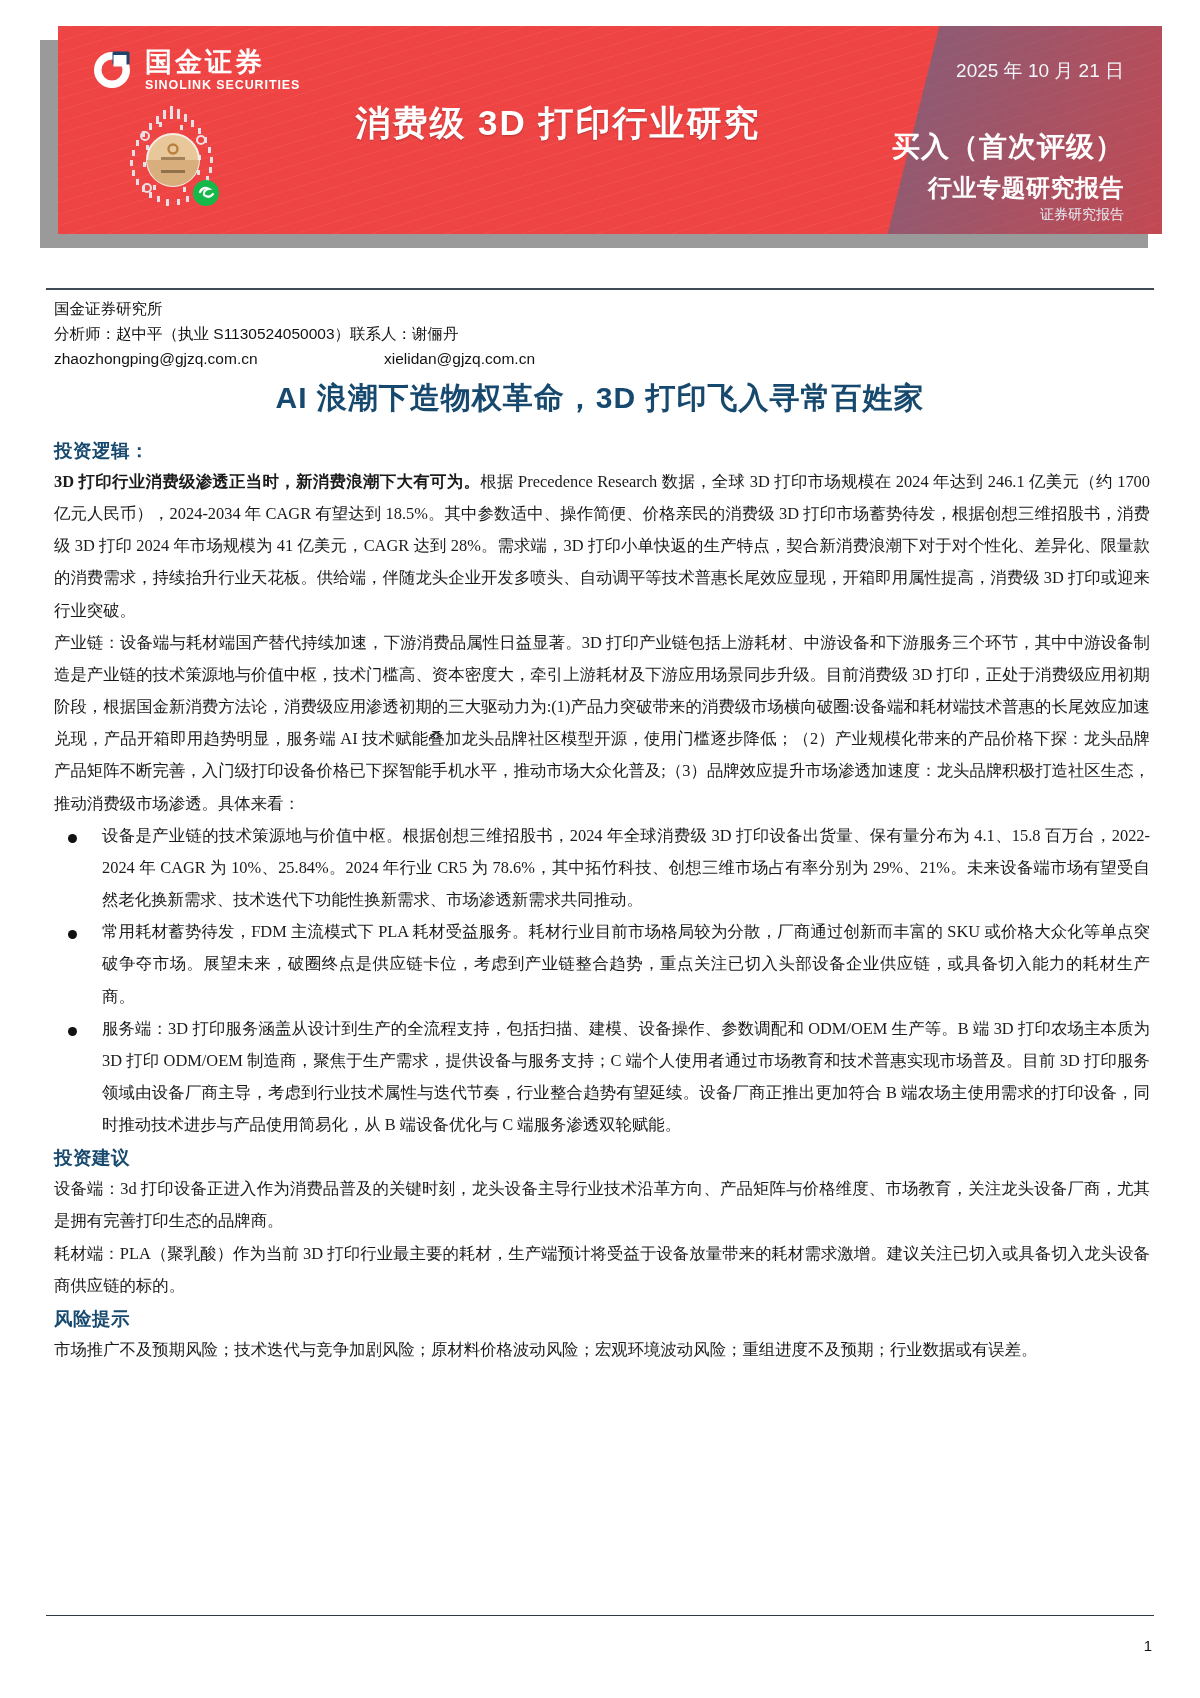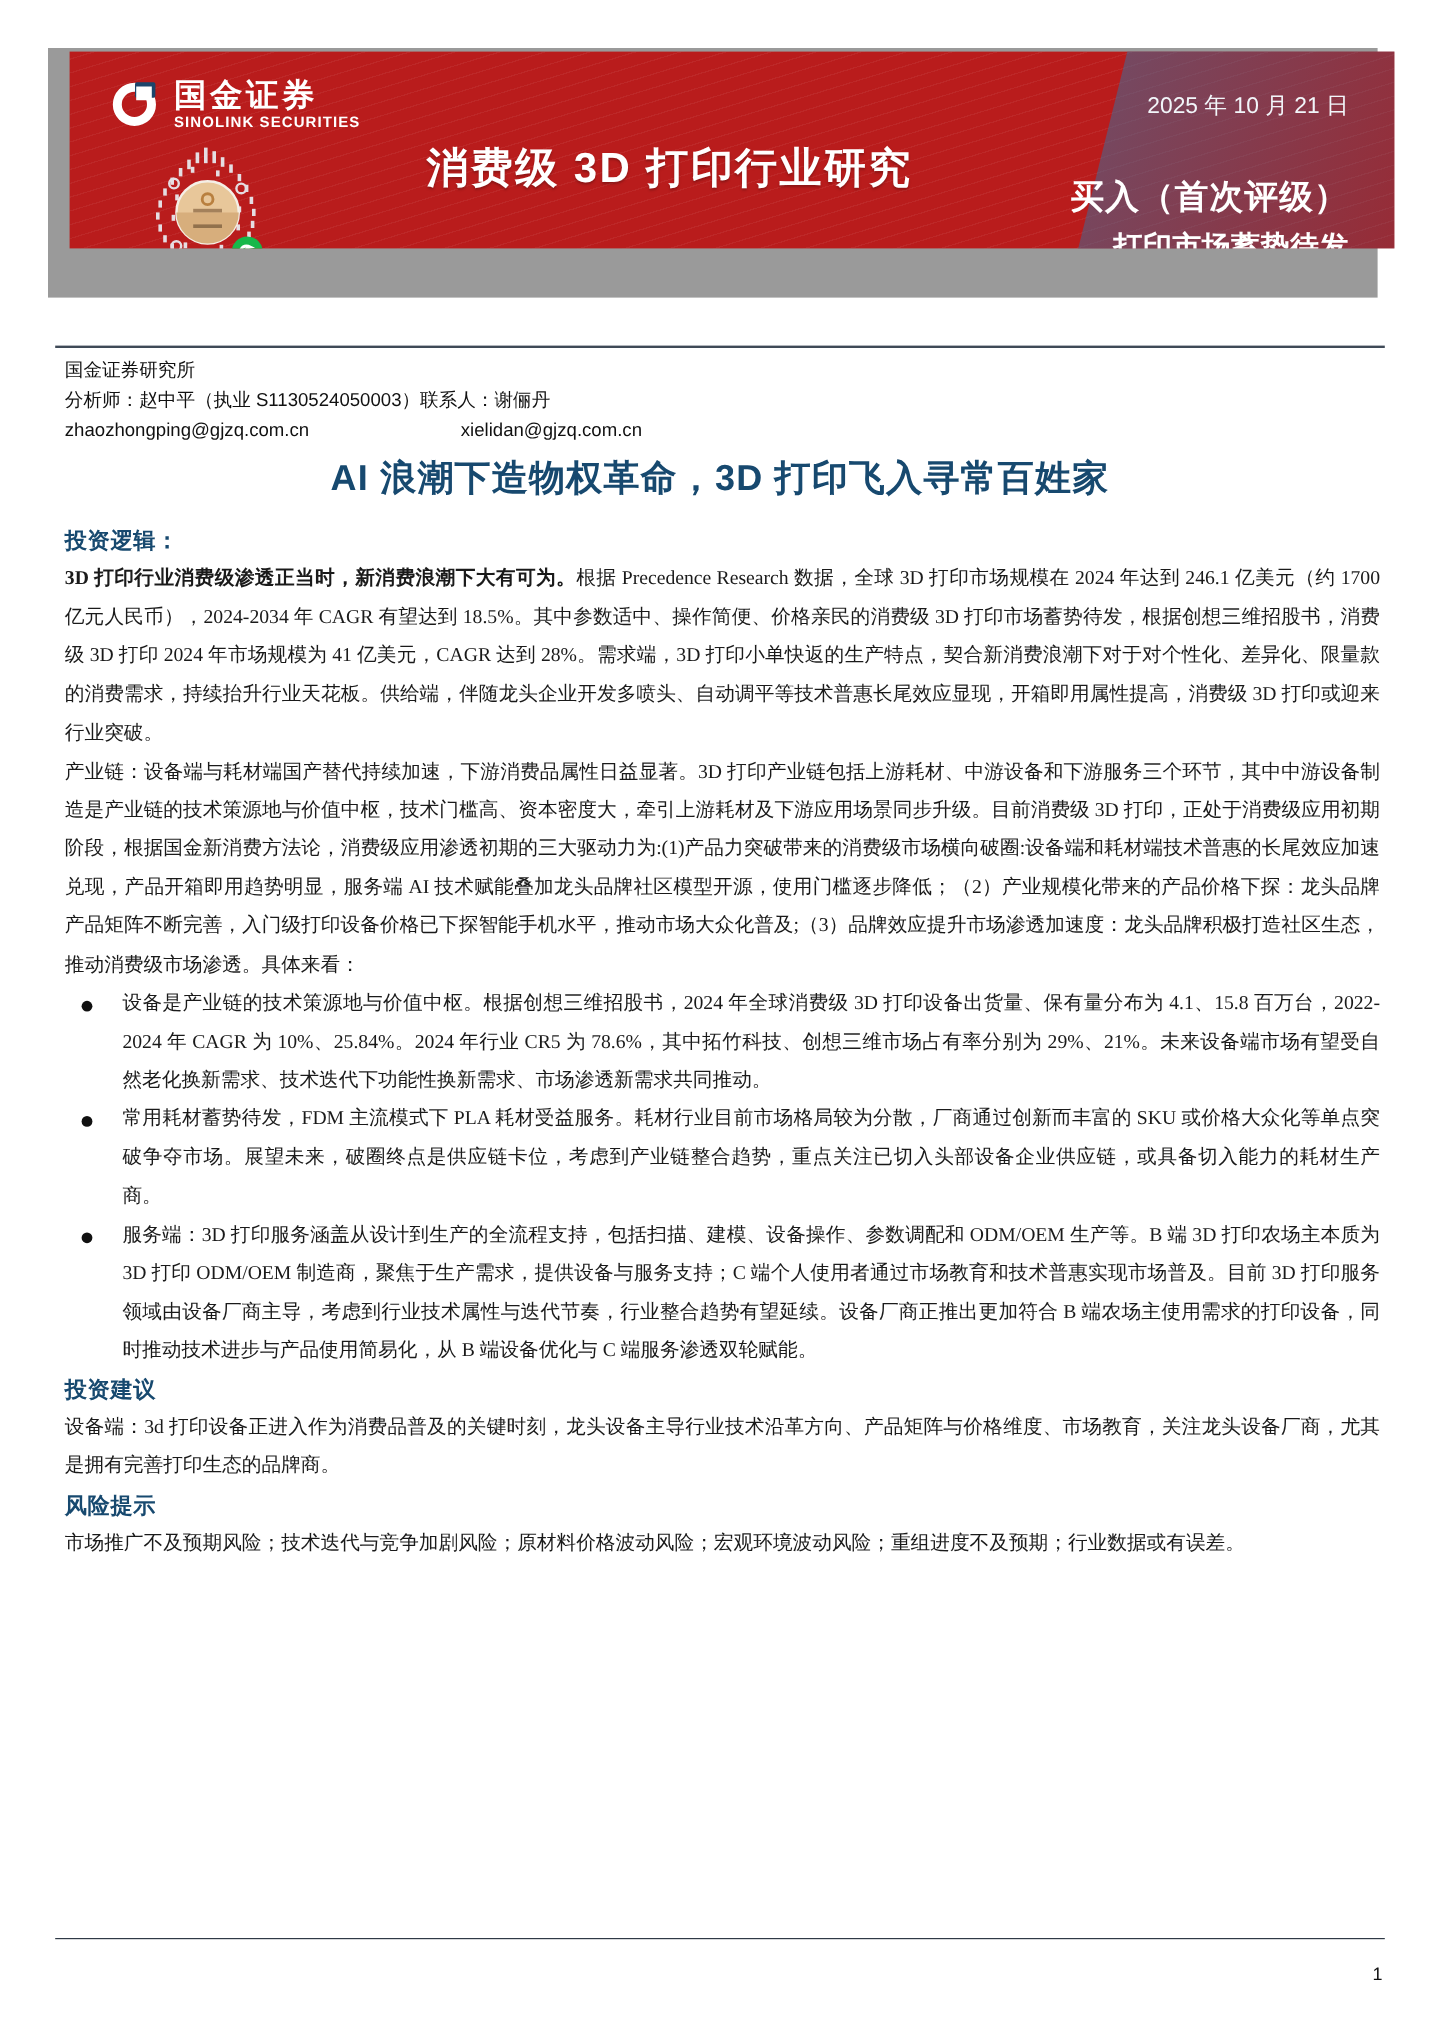--- a/index.html
+++ b/index.html
@@ -24,25 +24,25 @@
     width: 1122px; height: 222px;
   }
   .header-shadow {
     position: absolute;
     left: 0; top: 14px;
     width: 1108px; height: 208px;
     background: #9a9a9a;
   }
   .header-banner {
     position: absolute;
-    left: 18px; top: 17px;
-    width: 1104px; height: 164px;
+    left: 18px; top: 0px;
+    width: 1104px; height: 208px;
     background:
       linear-gradient(118deg, #1d4468 0%, #1d4468 48%, #2a5a86 58%, #225party 60%, #1e4a72 72%, #193f62 100%);
-    background-color: #b91c1c;
+    background-color: #ef4444;
     overflow: hidden;
   }
   .header-banner::before {
     content: "";
     position: absolute;
     inset: 0;
     background: repeating-linear-gradient(
       -17deg,
       rgba(255,255,255,0.055) 0px,
       rgba(255,255,255,0.055) 1px,
@@ -334,21 +334,21 @@
           <rect x="48" y="57" width="24" height="3" fill="#8d6a45" opacity="0.75"></rect>
           <rect x="48" y="70" width="24" height="3" fill="#7a5c3c" opacity="0.75"></rect>
           <circle cx="93" cy="93" r="13" fill="#17b84a"></circle>
           <path d="M87 92 q3 -6 9 -3 q-6 1 -5 6 q5 4 9 -1" fill="none" stroke="#ffffff" stroke-width="2.2" stroke-linecap="round"></path>
         </svg>
       </div>
 
       <div class="banner-title">消费级 3D 打印行业研究</div>
       <div class="banner-date">2025 年 10 月 21 日</div>
       <div class="banner-rating">买入（首次评级）</div>
-      <div class="banner-subtype">打印市场蓄势待发</div>
+      <div class="banner-subtype">行业专题研究报告</div>
       <div class="banner-kind">证券研究报告</div>
     </div>
   </div>
 
   <div class="hr-top"></div>
 
   <div class="analyst">
     <div class="row">国金证券研究所</div>
     <div class="row">分析师：赵中平（执业 S1130524050003）联系人：谢俪丹</div>
     <div class="mail-row">
@@ -368,20 +368,21 @@
     <p class="para">产业链：设备端与耗材端国产替代持续加速，下游消费品属性日益显著。3D 打印产业链包括上游耗材、中游设备和下游服务三个环节，其中中游设备制造是产业链的技术策源地与价值中枢，技术门槛高、资本密度大，牵引上游耗材及下游应用场景同步升级。目前消费级 3D 打印，正处于消费级应用初期阶段，根据国金新消费方法论，消费级应用渗透初期的三大驱动力为:(1)产品力突破带来的消费级市场横向破圈:设备端和耗材端技术普惠的长尾效应加速兑现，产品开箱即用趋势明显，服务端 AI 技术赋能叠加龙头品牌社区模型开源，使用门槛逐步降低；（2）产业规模化带来的产品价格下探：龙头品牌产品矩阵不断完善，入门级打印设备价格已下探智能手机水平，推动市场大众化普及;（3）品牌效应提升市场渗透加速度：龙头品牌积极打造社区生态，推动消费级市场渗透。具体来看：</p>
 
     <ul class="bullets">
       <li>设备是产业链的技术策源地与价值中枢。根据创想三维招股书，2024 年全球消费级 3D 打印设备出货量、保有量分布为 4.1、15.8 百万台，2022-2024 年 CAGR 为 10%、25.84%。2024 年行业 CR5 为 78.6%，其中拓竹科技、创想三维市场占有率分别为 29%、21%。未来设备端市场有望受自然老化换新需求、技术迭代下功能性换新需求、市场渗透新需求共同推动。</li>
       <li>常用耗材蓄势待发，FDM 主流模式下 PLA 耗材受益服务。耗材行业目前市场格局较为分散，厂商通过创新而丰富的 SKU 或价格大众化等单点突破争夺市场。展望未来，破圈终点是供应链卡位，考虑到产业链整合趋势，重点关注已切入头部设备企业供应链，或具备切入能力的耗材生产商。</li>
       <li>服务端：3D 打印服务涵盖从设计到生产的全流程支持，包括扫描、建模、设备操作、参数调配和 ODM/OEM 生产等。B 端 3D 打印农场主本质为 3D 打印 ODM/OEM 制造商，聚焦于生产需求，提供设备与服务支持；C 端个人使用者通过市场教育和技术普惠实现市场普及。目前 3D 打印服务领域由设备厂商主导，考虑到行业技术属性与迭代节奏，行业整合趋势有望延续。设备厂商正推出更加符合 B 端农场主使用需求的打印设备，同时推动技术进步与产品使用简易化，从 B 端设备优化与 C 端服务渗透双轮赋能。</li>
     </ul>
 
     <div class="sec-head tight">投资建议</div>
     <p class="para">设备端：3d 打印设备正进入作为消费品普及的关键时刻，龙头设备主导行业技术沿革方向、产品矩阵与价格维度、市场教育，关注龙头设备厂商，尤其是拥有完善打印生态的品牌商。</p>
+    <p class="para">耗材端：PLA（聚乳酸）作为当前 3D 打印行业最主要的耗材，生产端预计将受益于设备放量带来的耗材需求激增。建议关注已切入或具备切入龙头设备商供应链的标的。</p>
 
     <div class="sec-head tight">风险提示</div>
     <p class="para">市场推广不及预期风险；技术迭代与竞争加剧风险；原材料价格波动风险；宏观环境波动风险；重组进度不及预期；行业数据或有误差。</p>
   </div>
 
   <div class="hr-bottom"></div>
   <div class="page-num">1</div>
 
 </div>
 

